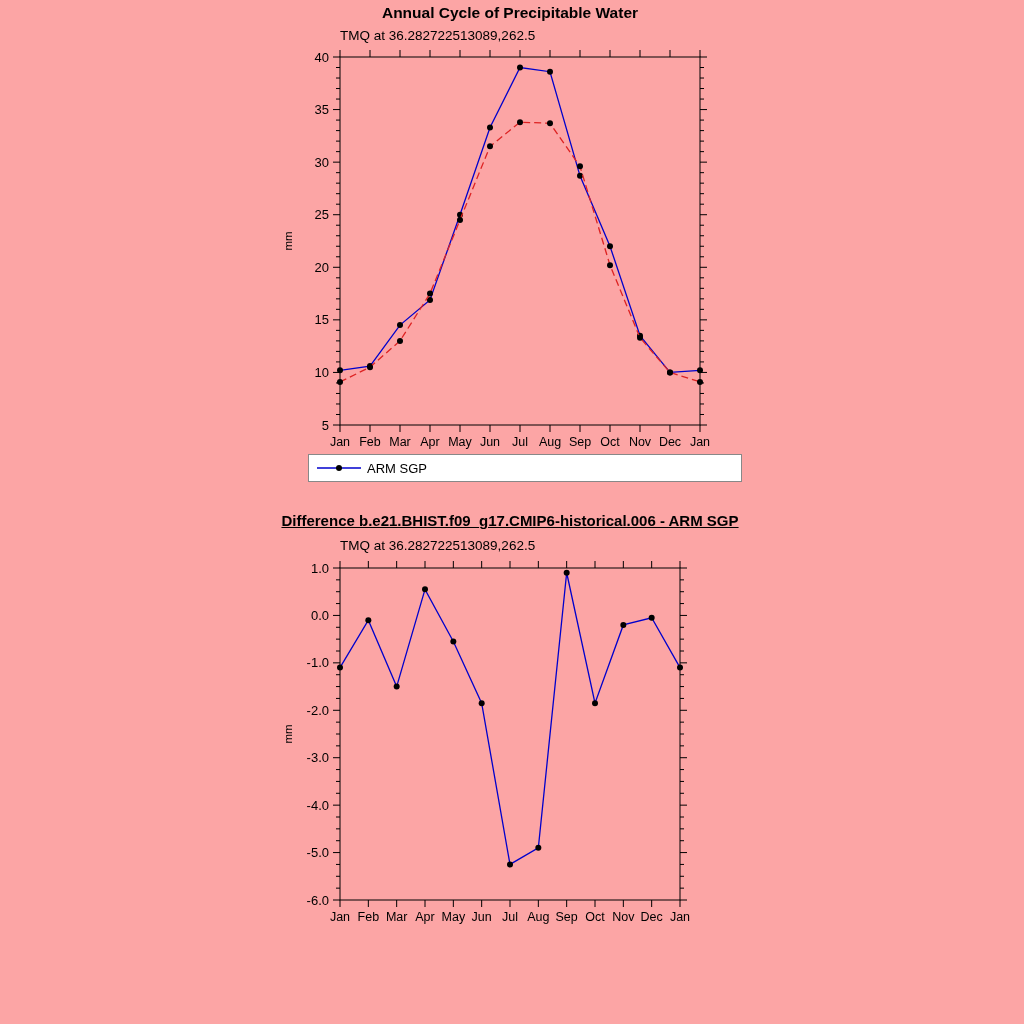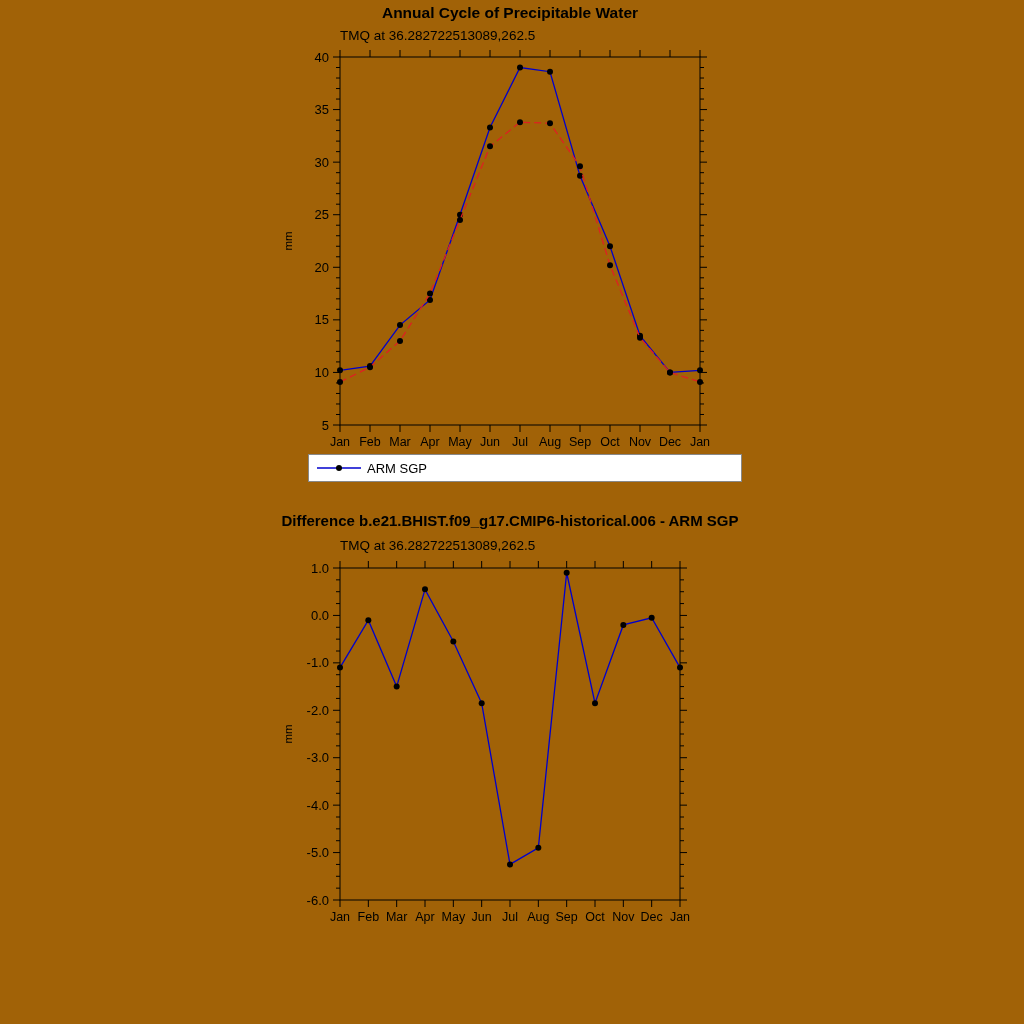--- a/index.html
+++ b/index.html
@@ -1,31 +1,31 @@
 <!DOCTYPE html>
 <html><head>
 <meta charset="utf-8">
 <style>
   * { margin:0; padding:0; box-sizing:border-box; }
   html,body { width:1024px; height:1024px; background:#ffffff; }
   body { font-family:"Liberation Sans", sans-serif; color:#000; }
-  .page { position:relative; width:1024px; height:1024px; background:#a16207; overflow:hidden; }
+  .page { position:relative; width:1024px; height:1024px; background:#fca5a5; overflow:hidden; }
 
   .title1 { position:absolute; left:230px; top:4px; width:560px; text-align:center;
             font-size:15.5px; font-weight:bold; }
   .subtitle1 { position:absolute; left:340px; top:28px; font-size:13.5px; }
   #chart1 { position:absolute; left:230px; top:46px; }
 
   .legend { position:absolute; left:308px; top:454px; width:434px;
             border:1px solid #888; background:#fff; padding:2px 0; }
   .legend-row { display:flex; align-items:center; height:22px; padding-left:6px; }
   .legend-label { font-size:13px; margin-left:4px; white-space:nowrap; }
 
   .title2 { position:absolute; left:180px; top:512px; width:660px; text-align:center;
-            font-size:15px; font-weight:bold; }
+            font-size:15px; font-weight:bold;text-decoration:underline; }
   .subtitle2 { position:absolute; left:340px; top:538px; font-size:13.5px; }
   #chart2 { position:absolute; left:230px; top:556px; }
 
   svg text { fill:#000; font-family:"Liberation Sans", sans-serif; }
 </style>
 </head>
 <body>
 
 <div class="page">
 

